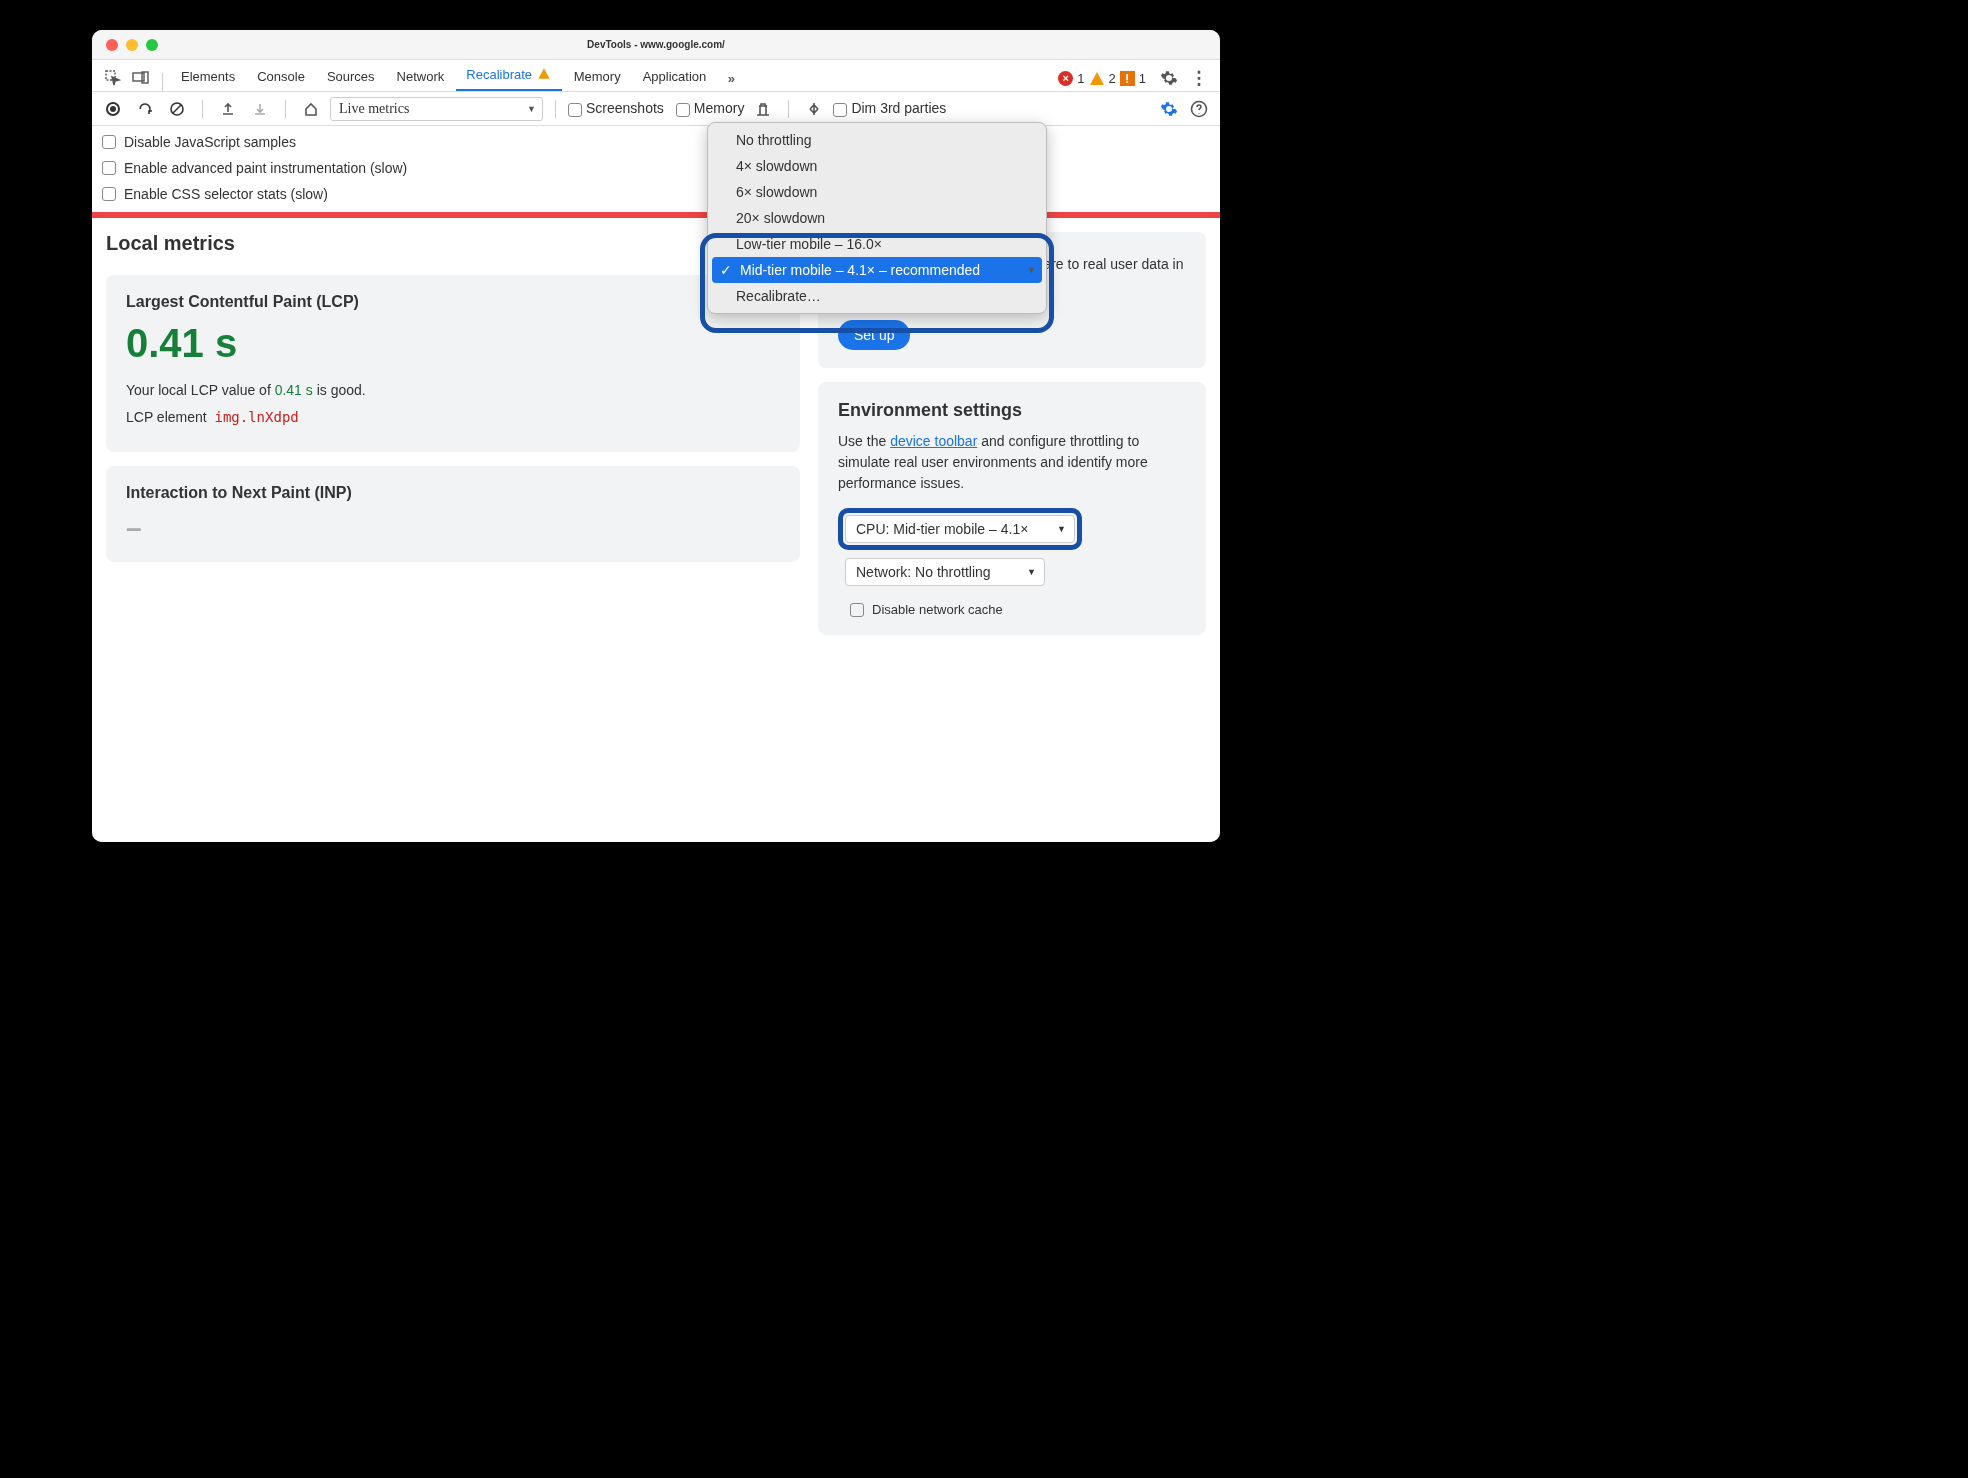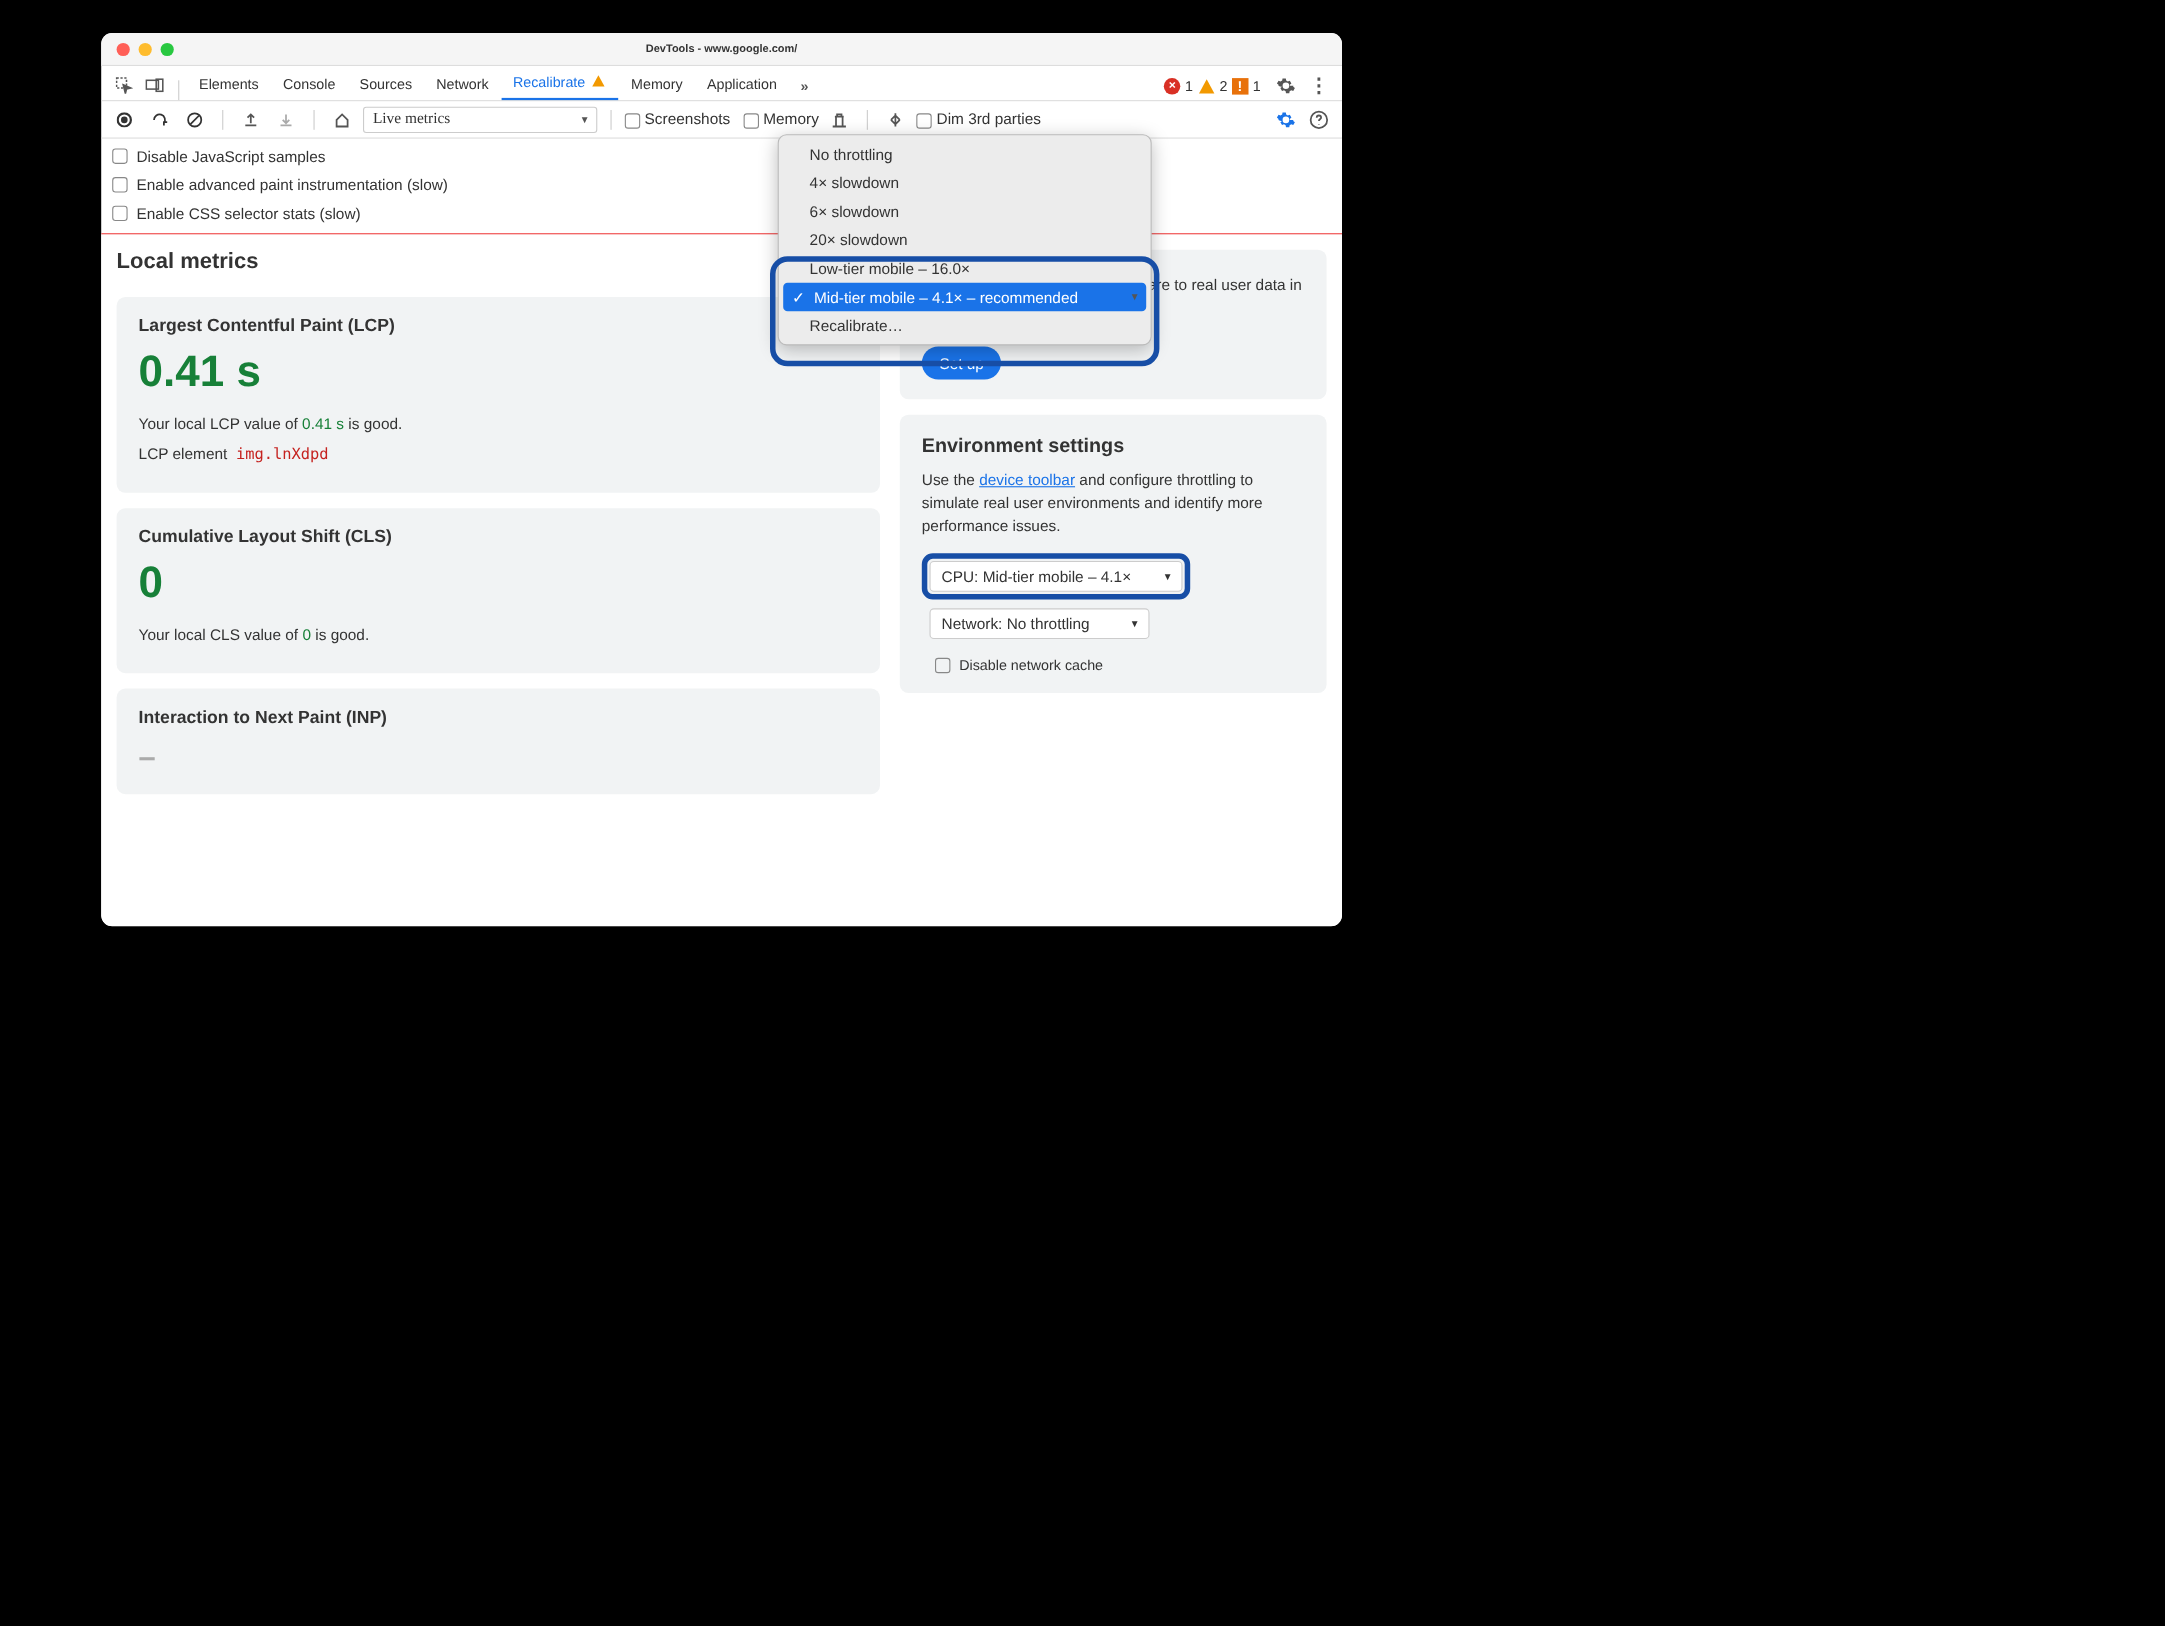--- a/index.html
+++ b/index.html
@@ -78,21 +78,21 @@
     background: #fff;
     position: relative;
   }
   .sel::after { content: "▼"; font-size: 9px; position: absolute; right: 6px; top: 50%; transform: translateY(-50%); color: #555; }
   .chk { width: 14px; height: 14px; border: 1.5px solid #888; border-radius: 3px; display: inline-block; vertical-align: middle; margin-right: 4px; }
   .chk.checked { background: #1a73e8; border-color: #1a73e8; position: relative; }
   .chk.checked::after { content: "✓"; color: #fff; font-size: 11px; position: absolute; left: 1px; top: -2px; font-weight: bold; }
   .options-row {
     display: flex;
     padding: 8px 10px 10px 10px;
-    border-bottom: 1px solid #ef4444;
+    border-bottom: 6px solid #ef4444;
     font-size: 14px;
     position: relative;
     flex-shrink: 0;
     align-items: center;
   }
   .opt-col { flex: 1; display: flex; flex-direction: column; gap: 10px; }
   .opt-col.r { flex: 0 0 500px; }
   .opt-item { display: flex; align-items: center; gap: 4px; }
   .content {
     flex: 1;
@@ -324,27 +324,20 @@
         <h3>Largest Contentful Paint (LCP)</h3>
         <div class="big-metric">0.41 s</div>
         <div class="body-text">
           <span>Your local LCP value of </span><span class="good">0.41 s</span><span> is good.</span>
         </div>
         <div class="body-text">
           <span>LCP element</span>&nbsp;&nbsp;<span class="codeish">img.lnXdpd</span>
         </div>
       </div>
 
-      <div class="card">
-        <h3>Cumulative Layout Shift (CLS)</h3>
-        <div class="big-metric">0</div>
-        <div class="body-text">
-          <span>Your local CLS value of </span><span class="good">0</span><span> is good.</span>
-        </div>
-      </div>
 
       <div class="card">
         <h3>Interaction to Next Paint (INP)</h3>
         <div class="dash">–</div>
       </div>
     </div>
 
     <div class="rightcol">
       <div class="card" style="padding-top:22px;">
         <div class="body-text">

